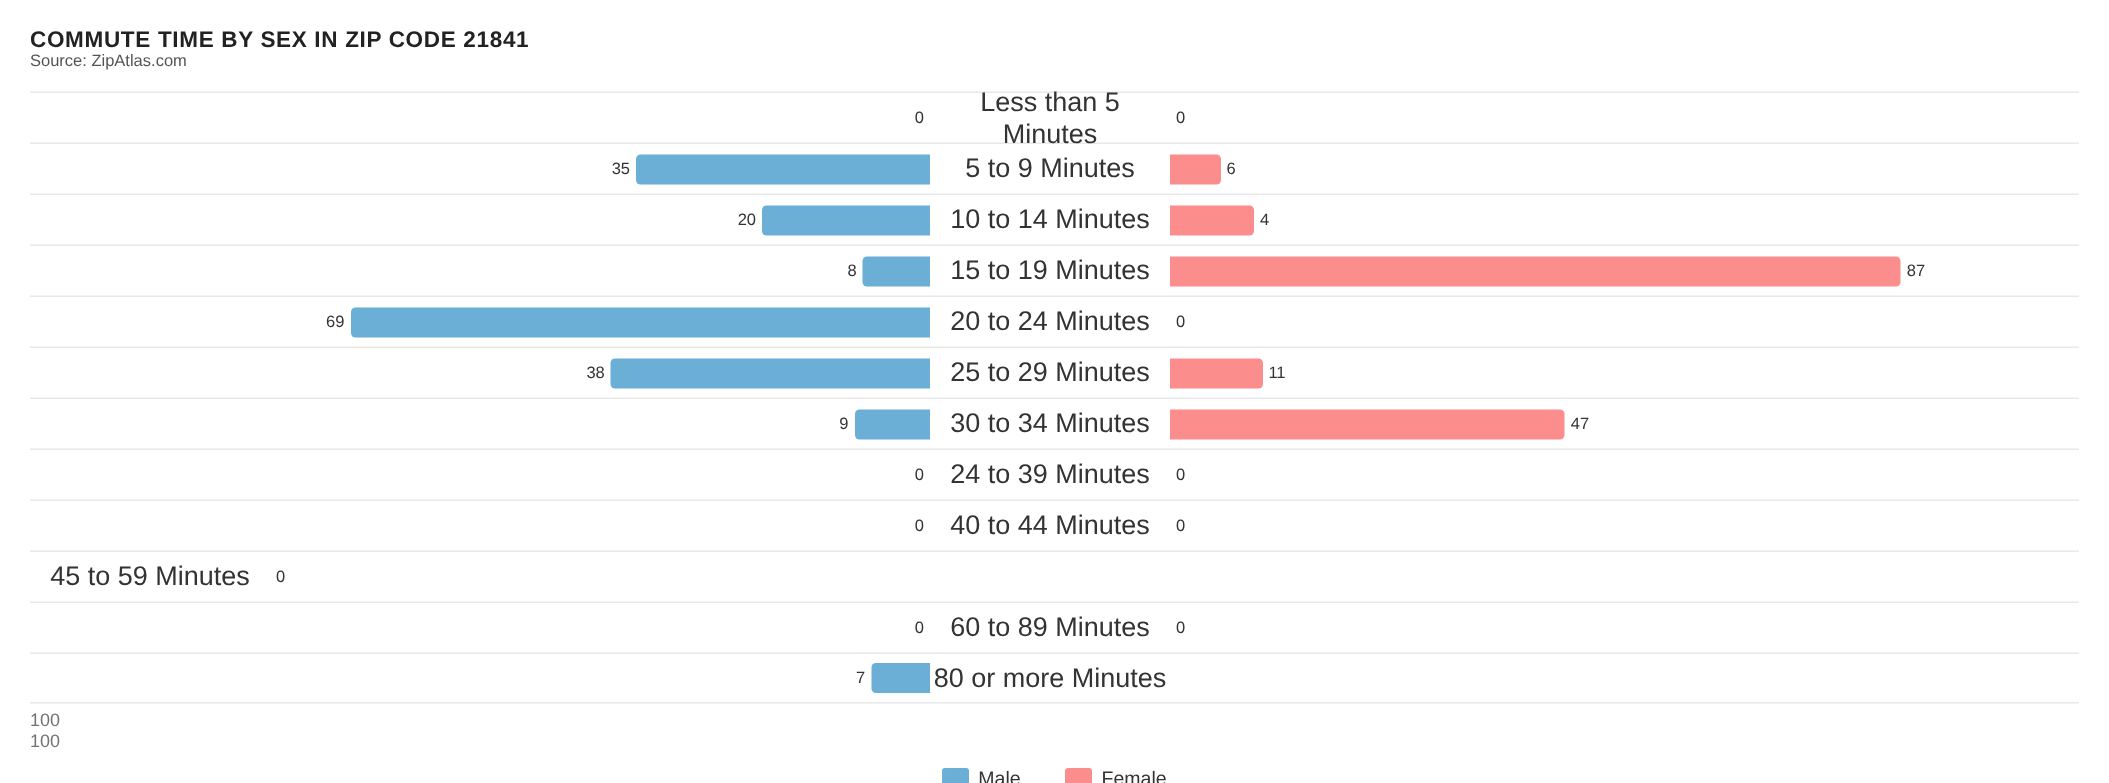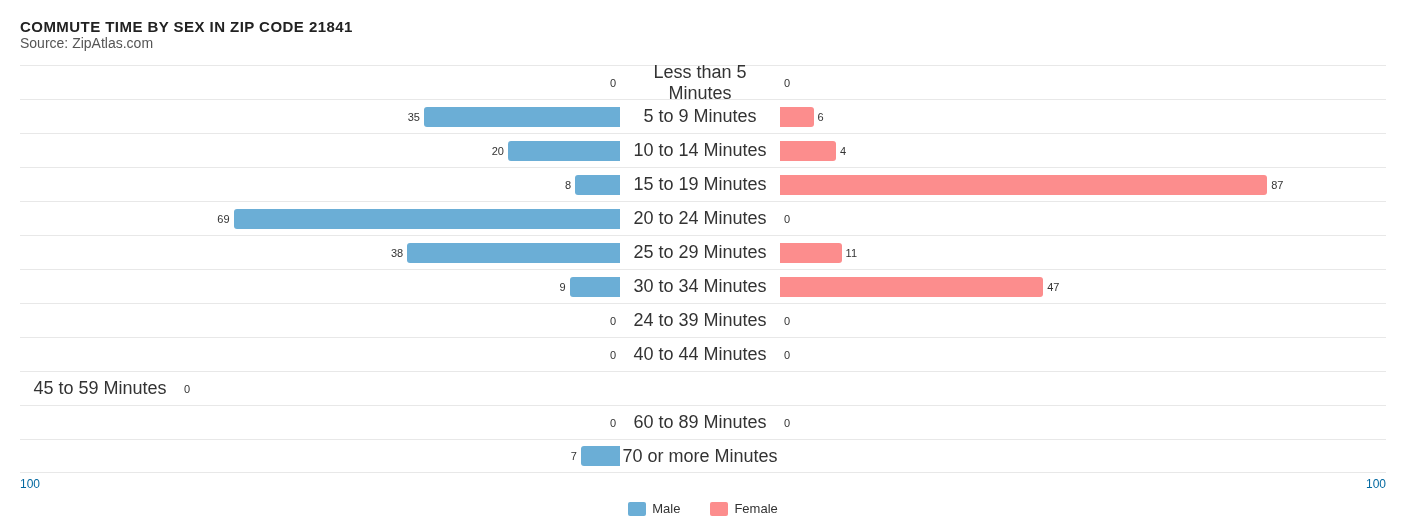--- a/index.html
+++ b/index.html
@@ -21,21 +21,21 @@
       flex-direction: column;
     }
     .chart-title {
       font-size: 15px;
       font-weight: bold;
       text-transform: uppercase;
       color: #222;
       letter-spacing: 0.03em;
     }
     .chart-source {
-      font-size: 14px;
+      font-size: 11px;
       color: #555;
     }
     .chart-area {
       position: relative;
       width: 100%;
     }
     .bar-row {
       display: flex;
       align-items: center;
       height: 34px;
@@ -115,23 +115,24 @@
     }
     .legend-box {
       width: 18px;
       height: 14px;
       border-radius: 2px;
     }
     .axis-labels {
       display: flex;
       justify-content: space-between;
       font-size: 12px;
-      color: #0369a1;
+      color: #737373;
       margin-top: 4px;
       padding: 0 0px;
+      flex-direction: column;
     }
   </style>
 </head>
 <body>
 
 <div class="chart-container">
   <div class="chart-header">
     <span class="chart-title">COMMUTE TIME BY SEX IN ZIP CODE 21841</span>
     <span class="chart-source">Source: ZipAtlas.com</span>
   </div>
@@ -243,21 +244,21 @@
         <div class="center-label">60 to 89 Minutes</div>
         <div class="bar-right">
           <span class="female-value" style="left: 4px;">0</span>
         </div>
       </div>
       <div class="bar-row">
         <div class="bar-left">
           <div class="male-bar" style="width: 39.2px; right: 0px;"></div>
           <span class="male-value" style="right: 43.2px;">7</span>
         </div>
-        <div class="center-label">70 or more Minutes</div>
+        <div class="center-label">80 or more Minutes</div>
       </div>
     </div>
 
   <div class="axis-labels">
     <span>100</span>
     <span>100</span>
   </div>
 
   <div class="legend">
     <div class="legend-item">

